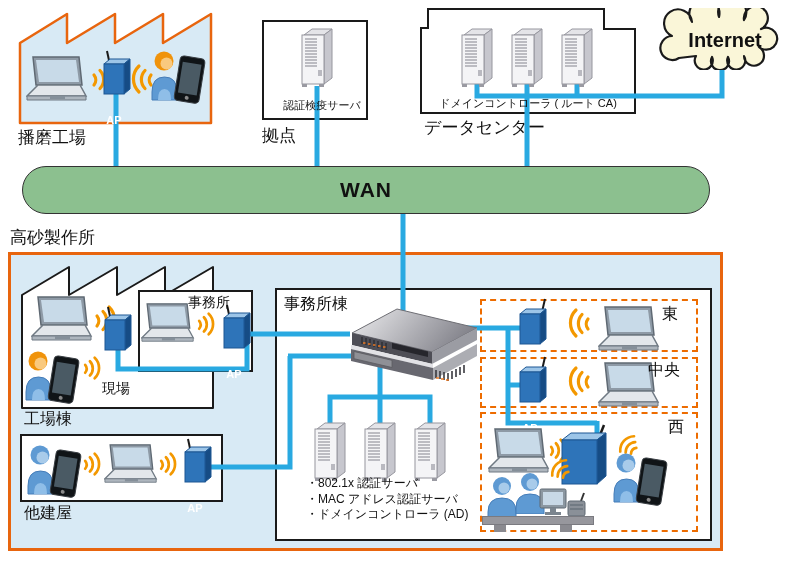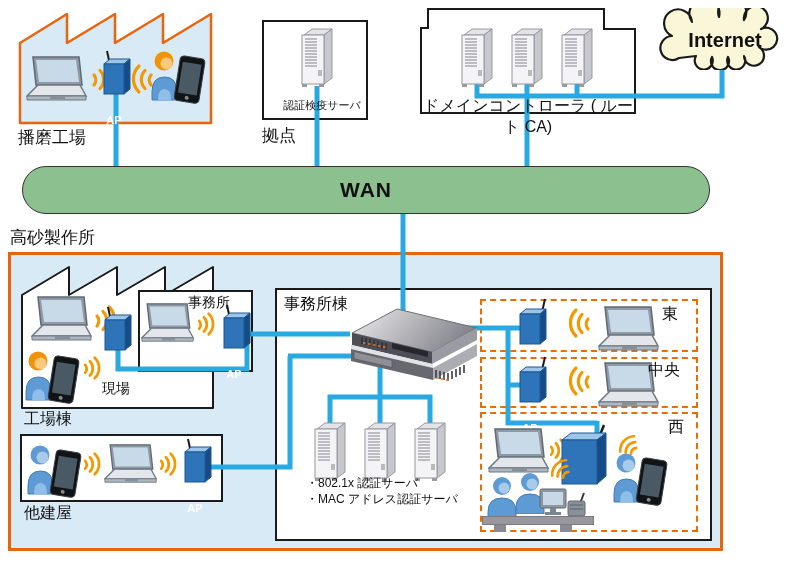--- a/index.html
+++ b/index.html
@@ -81,20 +81,21 @@
     <span>WAN</span>
   </div>
 
   <svg class="abs z3" style="left:652px;top:8px" width="146" height="62">
     <path d="M27,50 a12,12 0 1 1 -7,-22 a14,14 0 1 1 20,-14 a15,15 0 1 1 27,-5 a14,14 0 1 1 25,3 a12,12 0 1 1 17,9 a11,11 0 1 1 -2,18 a10,10 0 1 1 -15,9 a9,9 0 1 1 -16,1 a9,9 0 1 1 -16,0 a9,9 0 1 1 -16,-1 z" fill="#FAF6D8" stroke="#1a1a1a" stroke-width="2.2" stroke-linejoin="round"></path>
   </svg>
   <div class="lbl ctr" style="left:652px;top:29px;width:146px;font-size:20px;font-weight:bold">Internet</div>
 
   <div class="lbl site-lbl" style="left:18px;top:126px">播磨工場</div>
   <div class="lbl site-lbl" style="left:262px;top:124px">拠点</div>
+  <div class="lbl site-lbl" style="left:424px;top:116px">データセンター</div>
   <div class="lbl site-lbl" style="left:10px;top:226px">高砂製作所</div>
 
   <div class="node" style="left:26px;top:56px">
       <span class="icon"><svg width="62" height="46" viewBox="0 0 62 46">
 <polygon points="7,1 53,1 56,29 10,29" fill="#8E9AA6" stroke="#5F6973" stroke-width="1.5"></polygon>
 <polygon points="10,4 50,4 53,26 13,26" fill="#C8DAE8"></polygon>
 <polygon points="1,40 12,29 54,29 60,40" fill="#E3E7EB" stroke="#6F7983" stroke-width="1.5"></polygon>
 <polygon points="1,40 60,40 60,44 1,44" fill="#AEB6BE" stroke="#6F7983"></polygon>
 <rect x="24" y="40" width="15" height="3" fill="#858F99"></rect>
         </svg></span>
@@ -175,21 +176,21 @@
       <span class="icon"><svg width="36" height="62" viewBox="0 0 36 62">
 <polygon points="5,9 13,3 33,3 25,9" fill="#E4E4E8" stroke="#96969E"></polygon>
 <polygon points="25,9 33,3 33,52 25,58" fill="#C7C7CE" stroke="#96969E"></polygon>
 <rect x="3" y="9" width="22" height="49" fill="#F4F4F6" stroke="#96969E"></rect>
 <path d="M6,13h12 M6,16h12 M6,19h12 M6,22h12 M6,25h12 M6,28h12 M6,31h12 M6,34h12 M6,37h12 M6,40h12" stroke="#83838D" stroke-width="1.2"></path>
 <rect x="19" y="44" width="4" height="6" fill="#B9B9C0"></rect>
 <rect x="3" y="58" width="5" height="3" fill="#9a9aa2"></rect>
           <rect x="20" y="58" width="5" height="3" fill="#9a9aa2"></rect>
         </svg></span>
     </div>
-  <div class="srv-lbl" style="left:421px;top:96px;width:214px;font-size:16px">ドメインコントローラ ( ルート CA)</div>
+  <div class="srv-lbl" style="left:421px;top:96px;width:214px;font-size:11px">ドメインコントローラ ( ルート CA)</div>
 
   <div class="node" style="left:31px;top:296px">
       <span class="icon"><svg width="62" height="46" viewBox="0 0 62 46">
 <polygon points="7,1 53,1 56,29 10,29" fill="#8E9AA6" stroke="#5F6973" stroke-width="1.5"></polygon>
 <polygon points="10,4 50,4 53,26 13,26" fill="#C8DAE8"></polygon>
 <polygon points="1,40 12,29 54,29 60,40" fill="#E3E7EB" stroke="#6F7983" stroke-width="1.5"></polygon>
 <polygon points="1,40 60,40 60,44 1,44" fill="#AEB6BE" stroke="#6F7983"></polygon>
 <rect x="24" y="40" width="15" height="3" fill="#858F99"></rect>
         </svg></span>
     </div>
@@ -359,20 +360,21 @@
 <rect x="3" y="9" width="22" height="49" fill="#F4F4F6" stroke="#96969E"></rect>
 <path d="M6,13h12 M6,16h12 M6,19h12 M6,22h12 M6,25h12 M6,28h12 M6,31h12 M6,34h12 M6,37h12 M6,40h12" stroke="#83838D" stroke-width="1.2"></path>
 <rect x="19" y="44" width="4" height="6" fill="#B9B9C0"></rect>
 <rect x="3" y="58" width="5" height="3" fill="#9a9aa2"></rect>
           <rect x="20" y="58" width="5" height="3" fill="#9a9aa2"></rect>
         </svg></span>
     </div>
   <div class="bullets">
     <div>・802.1x 認証サーバ</div>
     <div>・MAC アドレス認証サーバ</div>
+    <div>・ドメインコントローラ (AD)</div>
   </div>
 
   <div class="ap" style="left:518px;top:298px">
     <span class="icon"><svg width="30" height="48" viewBox="0 0 30 48">
 <line x1="24" y1="14" x2="27" y2="1" stroke="#1a1a1a" stroke-width="2"></line>
 <polygon points="2,16 8,11 28,11 22,16" fill="#9CC5E8" stroke="#1C5693"></polygon>
 <polygon points="22,16 28,11 28,41 22,46" fill="#164C85" stroke="#1C5693"></polygon>
 <rect x="2" y="16" width="20" height="30" fill="#2E74B9" stroke="#1C5693"></rect>
         </svg></span>
     <span class="ap-text">AP</span>

